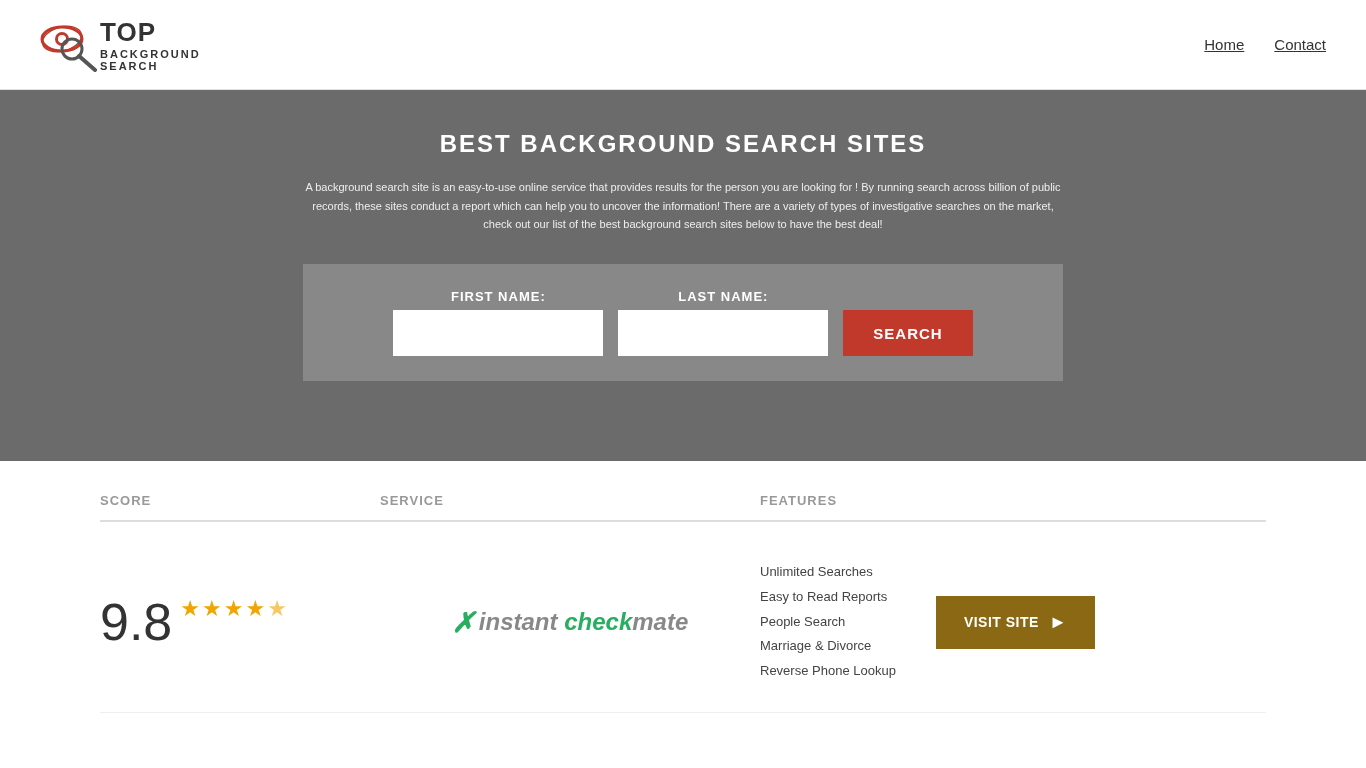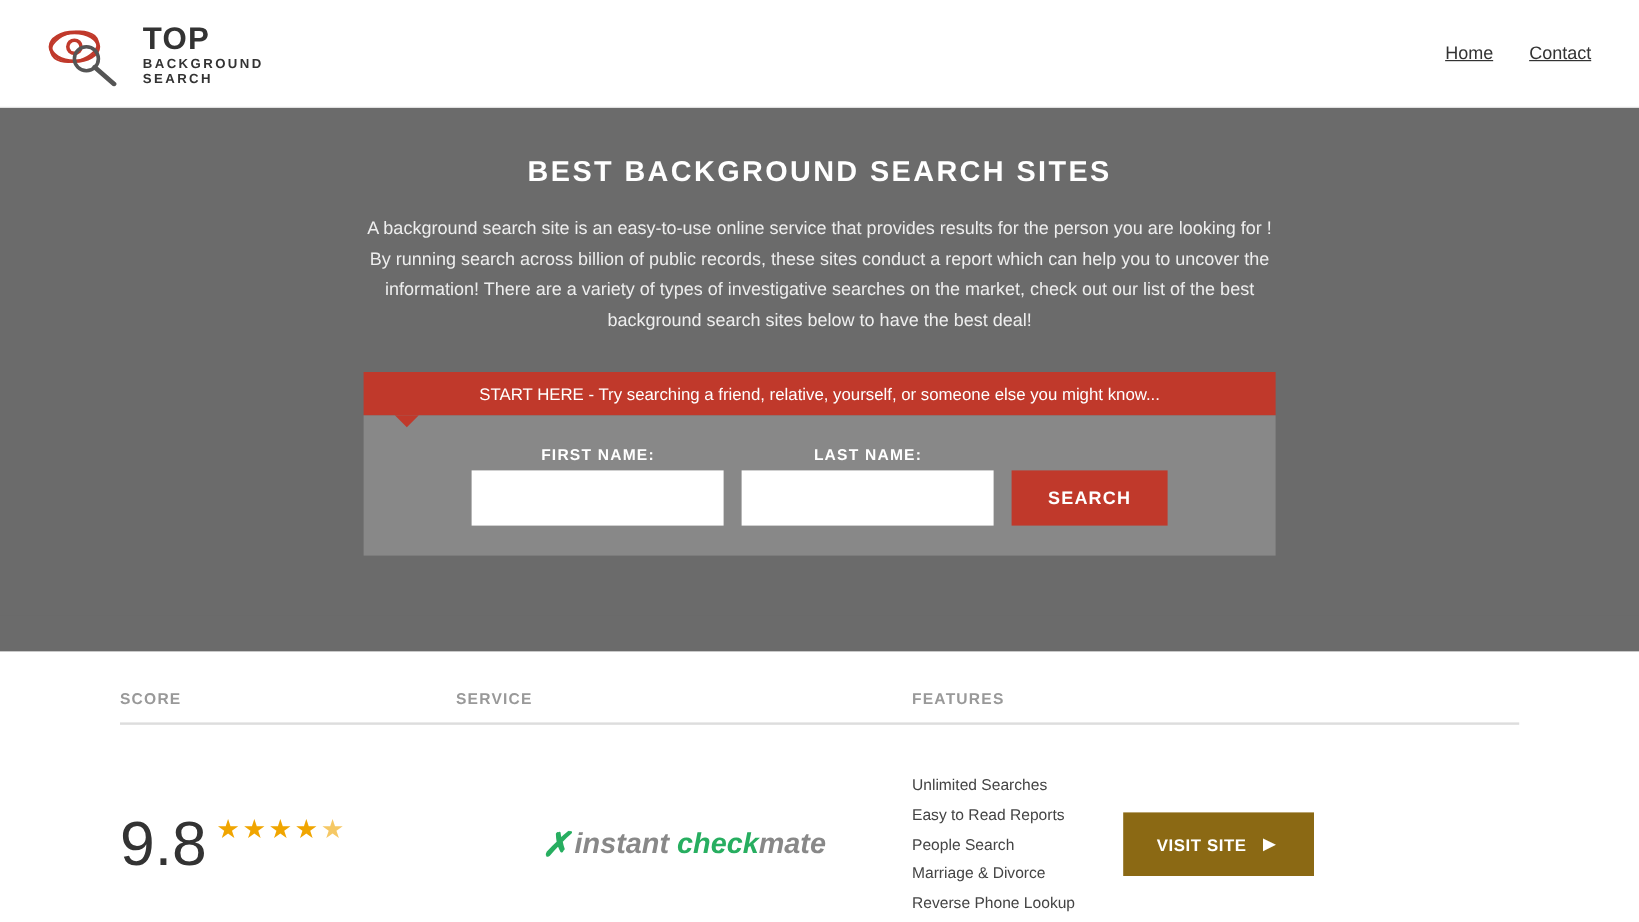--- a/index.html
+++ b/index.html
@@ -11,21 +11,21 @@
       border-bottom: 1px solid #e0e0e0;
       height: 90px;
       display: flex;
       align-items: center;
       justify-content: space-between;
       padding: 0 40px;
     }
     .logo-area {
       display: flex;
       align-items: center;
-      gap: 19px;
+      gap: 0;
     }
     .logo-icon {
       width: 60px;
       height: 55px;
     }
     .logo-text {
       display: flex;
       flex-direction: column;
     }
     .logo-top {
@@ -57,21 +57,21 @@
       color: #fff;
     }
     .hero h1 {
       font-size: 24px;
       font-weight: 900;
       letter-spacing: 2px;
       margin-bottom: 20px;
       color: #fff;
     }
     .hero p {
-      font-size: 15px;
+      font-size: 11px;
       line-height: 1.7;
       max-width: 760px;
       margin: 0 auto 30px;
       color: #eee;
     }
 
     
     .search-banner {
       background: #c0392b;
       color: #fff;
@@ -262,23 +262,20 @@
     <a href="#">Contact</a>
   </nav>
 </div>
 
 <div class="hero-section">
   <div class="hero">
     <h1>BEST BACKGROUND SEARCH SITES</h1>
     <p>A background search site is an easy-to-use online service that provides results  for the person you are looking for ! By  running  search across billion of public records, these sites conduct  a report which can help you to uncover the information! There are a variety of types of investigative searches on the market, check out our  list of the best background search sites below to have the best deal!</p>
 
     <div style="max-width:760px; margin: 0 auto;">
-      <div class="search-banner">
-        <span>START HERE - Try searching a friend, relative, yourself, or someone else you might know...</span>
-      </div>
       <div class="search-form-area">
         <div class="search-form">
           <div class="form-group">
             <label>FIRST NAME:</label>
             <input type="text" style="">
           </div>
           <div class="form-group">
             <label>LAST NAME:</label>
             <input type="text" style="">
           </div>

